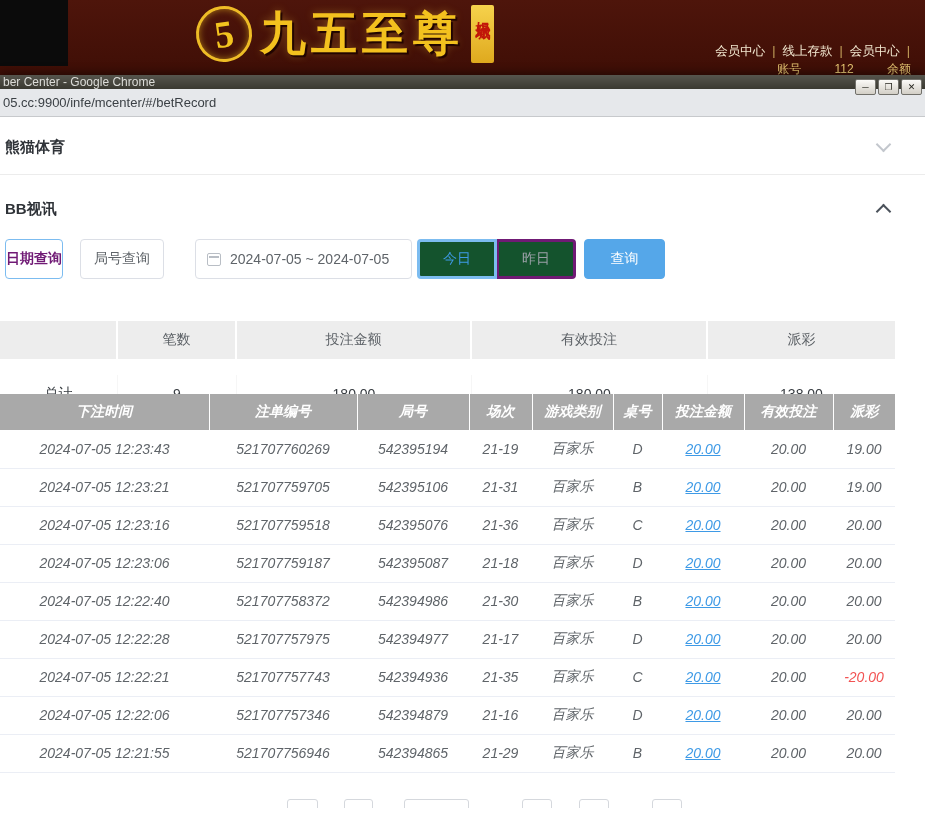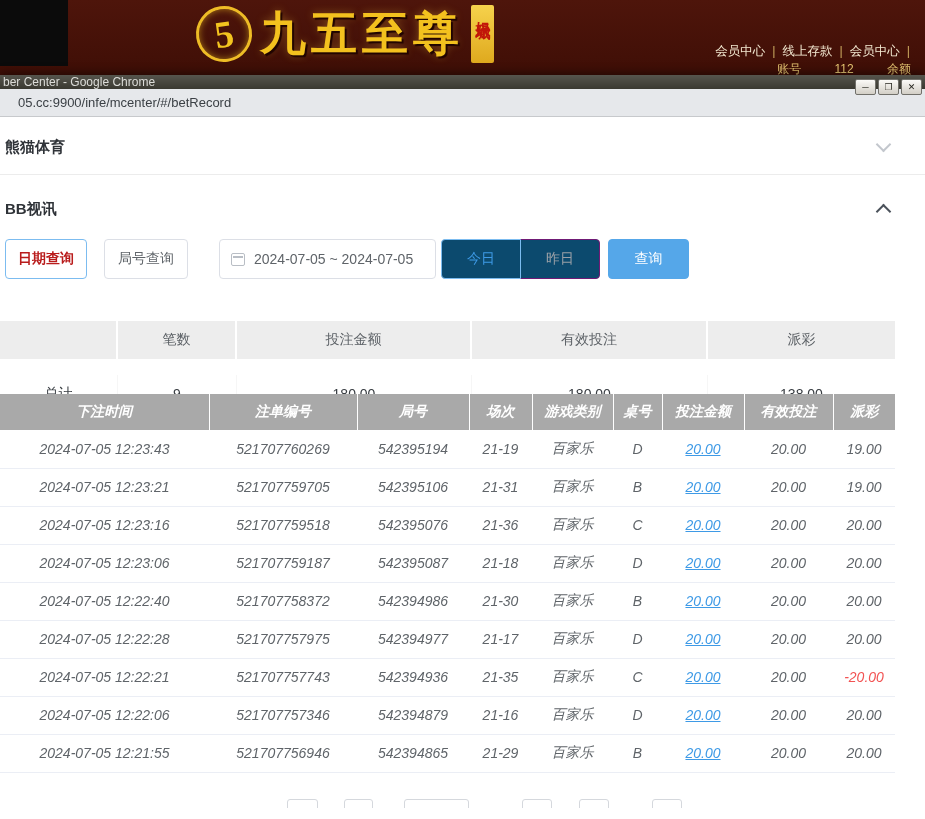--- a/index.html
+++ b/index.html
@@ -32,47 +32,47 @@
   
   .chrome-window { position:absolute; top:75px; left:0; width:925px; height:744px;
                    box-shadow:0 -2px 9px rgba(0,0,0,.45); }
   .titlebar { height:14px; background:linear-gradient(#56554d,#3a3931); position:relative;
               display:flex; align-items:flex-start; }
   .title { color:#dcdcd8; font-size:12px; margin-left:3px; white-space:nowrap; }
   .win-controls { position:absolute; right:3px; top:4px; display:flex; gap:2px; }
   .win-btn { width:21px; height:16px; background:linear-gradient(#fbfaf7,#d3cfc6);
              border:1px solid #71706a; border-radius:2px; display:flex; align-items:center;
              justify-content:center; font-size:9px; color:#26261f; cursor:pointer; line-height:1; }
-  .urlbar { height:28px; background:#e6e8eb; border-bottom:1px solid #c7c9cc; display:flex; align-items:center;padding-left:15px; }
+  .urlbar { height:28px; background:#e6e8eb; border-bottom:1px solid #c7c9cc; display:flex; align-items:center; }
   .url { font-size:13px; color:#3b4045; margin-left:3px; white-space:nowrap; }
   .content { position:relative; height:691px; background:#fff; overflow:hidden; }
 
   
   .section-row { position:absolute; left:0; width:100%; display:flex; align-items:center;
                  justify-content:space-between; padding:0 36px 0 5px; cursor:pointer; }
   .section-row.panda { top:8px; height:44px; }
   .section-row.bb { top:70px; height:44px; }
   .section-title { font-size:15px; font-weight:bold; color:#2f3338; }
   .chev { width:11px; height:11px; border-right:2px solid; border-bottom:2px solid; display:inline-block; }
   .chev.down { color:#c3c7cd; transform:rotate(45deg); margin-top:-5px; }
   .chev.up { color:#4b525b; transform:rotate(-135deg); margin-top:5px; }
   .divider { position:absolute; top:57px; left:0; width:100%; height:1px; background:#ececec; }
 
   
   .filters { position:absolute; top:122px; left:5px; display:flex; align-items:center; }
   .btn { height:40px; border-radius:4px; font-size:14px; cursor:pointer; background:#fff; font-family:inherit; }
-  .btn.blue-outline { width:82px; border:1px solid #7cbcf0; color:#b91c1c; font-weight:bold; }
+  .btn.blue-outline { width:58px; border:1px solid #7cbcf0; color:#701a75; font-weight:bold; }
   .btn.plain { width:84px; border:1px solid #dcdfe6; color:#5f6469; margin-left:17px; }
   .date-input { width:217px; height:40px; border:1px solid #dcdfe6; border-radius:4px; margin-left:31px;
                 display:flex; align-items:center; padding:0 11px; background:#fff; cursor:text; }
   .cal-icon { width:14px; height:13px; border:1px solid #b9bec5; border-radius:2px; position:relative; flex:none; }
   .cal-icon::before { content:""; position:absolute; left:1px; right:1px; top:2px; height:2px; background:#b9bec5; }
   .date-text { font-size:14px; color:#5f6469; margin-left:9px; white-space:nowrap; }
   .btn-group { display:flex; margin-left:5px; }
-  .btn-group .grp { height:40px; width:80px; background:#0c4a6e; border:1px solid #701a75; color:#9aa0a7;
+  .btn-group .grp { height:40px; width:80px; background:#14532d; border:3px solid #701a75; color:#9aa0a7;
                     font-size:14px; margin-left:-1px; cursor:pointer; font-family:inherit; }
   .btn-group .grp:first-child { border-radius:4px 0 0 4px; margin-left:0; }
   .btn-group .grp:last-child { border-radius:0 4px 4px 0; }
   .btn-group .grp.active { color:#3e9ae6; border-color:#7cbcf0; position:relative; z-index:1; }
   .btn-group .grp.dim { color:#c3c7cd; }
   .btn.primary { width:81px; margin-left:8px; background:#55a7e9; border:1px solid #55a7e9; color:#fff; }
 
   
   .summary { position:absolute; top:188px; left:0; width:895px; }
   .sum-row { display:grid; grid-template-columns:118px 119px 235px 236px 187px; }

